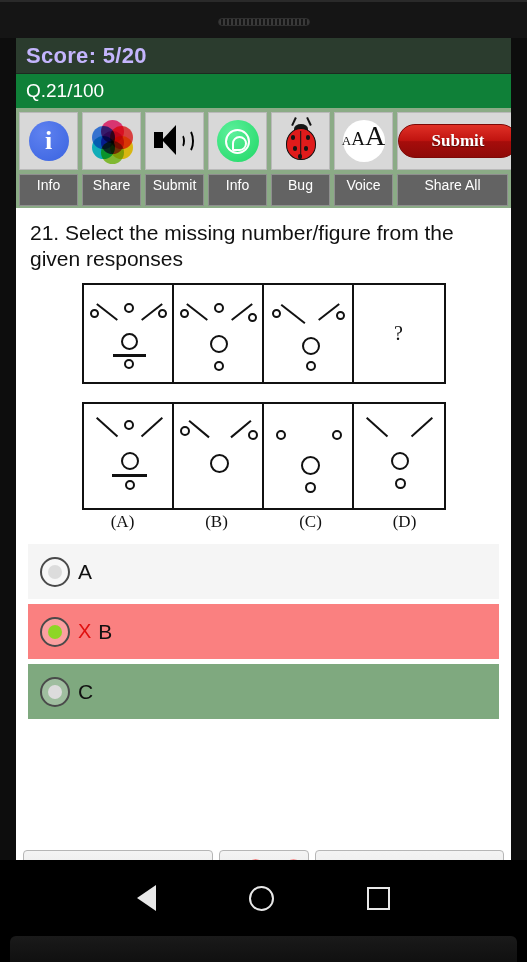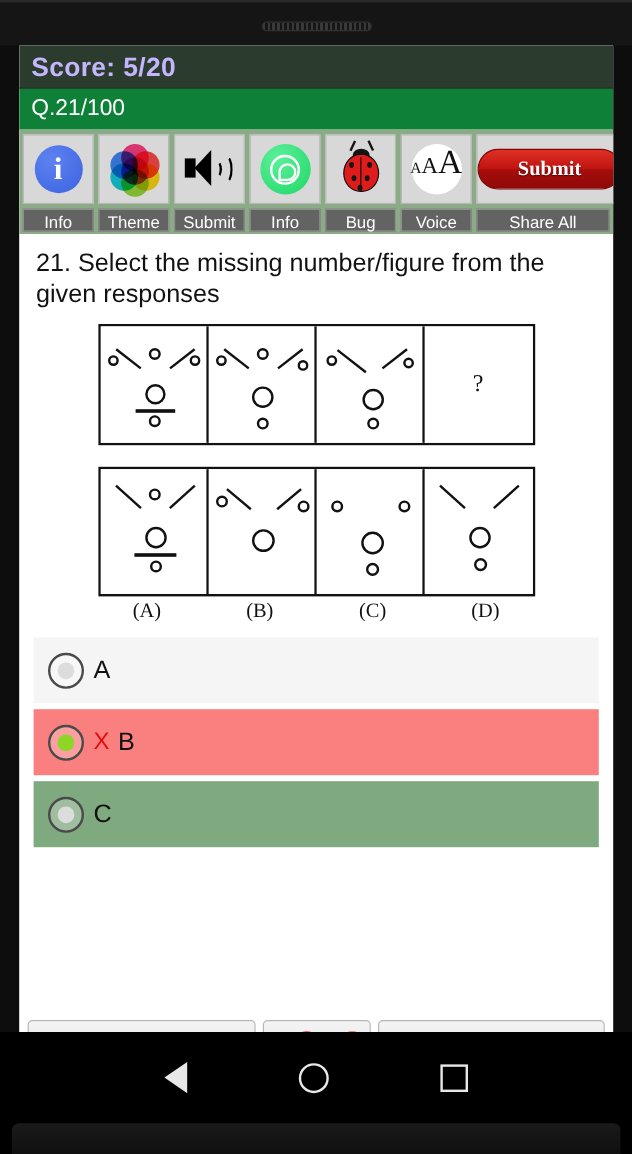--- a/index.html
+++ b/index.html
@@ -53,21 +53,21 @@
   .tool-icons { display: flex; align-items: stretch; gap: 4px; }
   .tool-btn {
     background: #d8d8d8; border: 1px solid #b9b9b9;
     flex: 0 0 auto; width: 59px; height: 58px;
     display: flex; align-items: center; justify-content: center;
   }
   .tool-btn.submit-cell { flex: 1 1 auto; width: auto; font-family: Liberation Serif, serif; }
   .tool-labels { display: flex; gap: 4px; margin-top: 4px; padding-bottom: 2px; }
   .tool-label {
     background: #636363; color: #fff; font-size: 14px;
-    height: 19px; line-height: 21px; text-align: center;
+    height: 32px; line-height: 21px; text-align: center;
     flex: 0 0 auto; width: 59px;
     border: 1px solid #8f8f8f;
   }
   .tool-label.wide { flex: 1 1 auto; width: auto; }
 
   
   .ic-info {
     width: 40px; height: 40px; border-radius: 50%;
     background: radial-gradient(circle at 35% 30%, #5f82f0, #3a63e0);
     color: #fff; font-size: 26px; font-weight: bold; font-family: "Liberation Serif", serif;
@@ -336,21 +336,21 @@
           </div>
         </div>
 
         <div class="tool-btn submit-cell">
           <div class="btn-submit">Submit</div>
         </div>
       </div>
 
       <div class="tool-labels">
         <div class="tool-label">Info</div>
-        <div class="tool-label">Theme</div>
+        <div class="tool-label">Share</div>
         <div class="tool-label">Submit</div>
         <div class="tool-label">Info</div>
         <div class="tool-label">Bug</div>
         <div class="tool-label">Voice</div>
         <div class="tool-label wide">Share All</div>
       </div>
     </div>
 
     <div id="question">21. Select the missing number/figure from the given responses</div>
 

